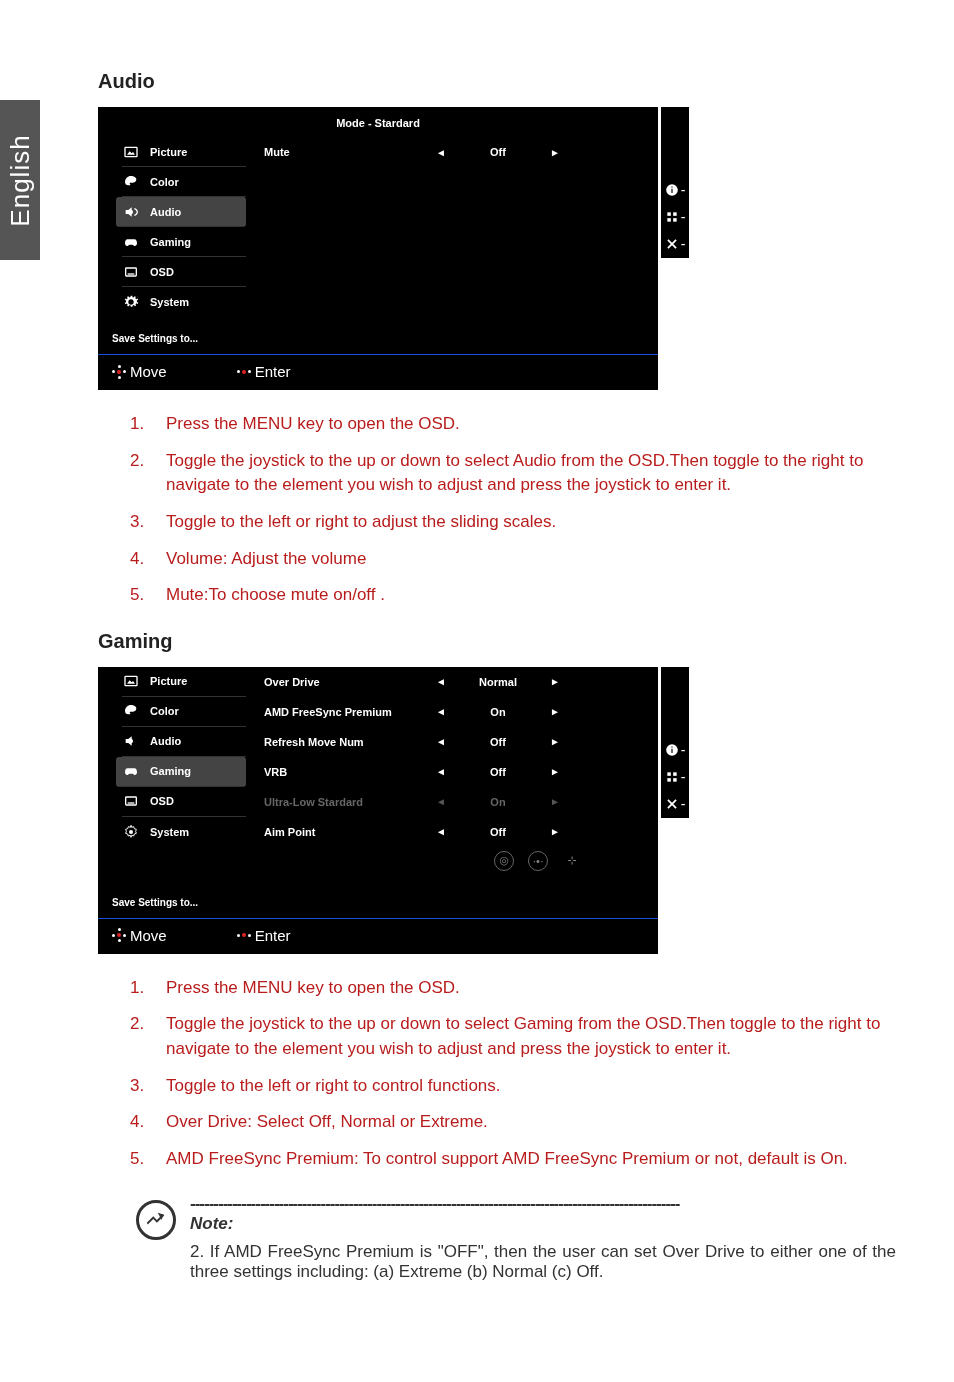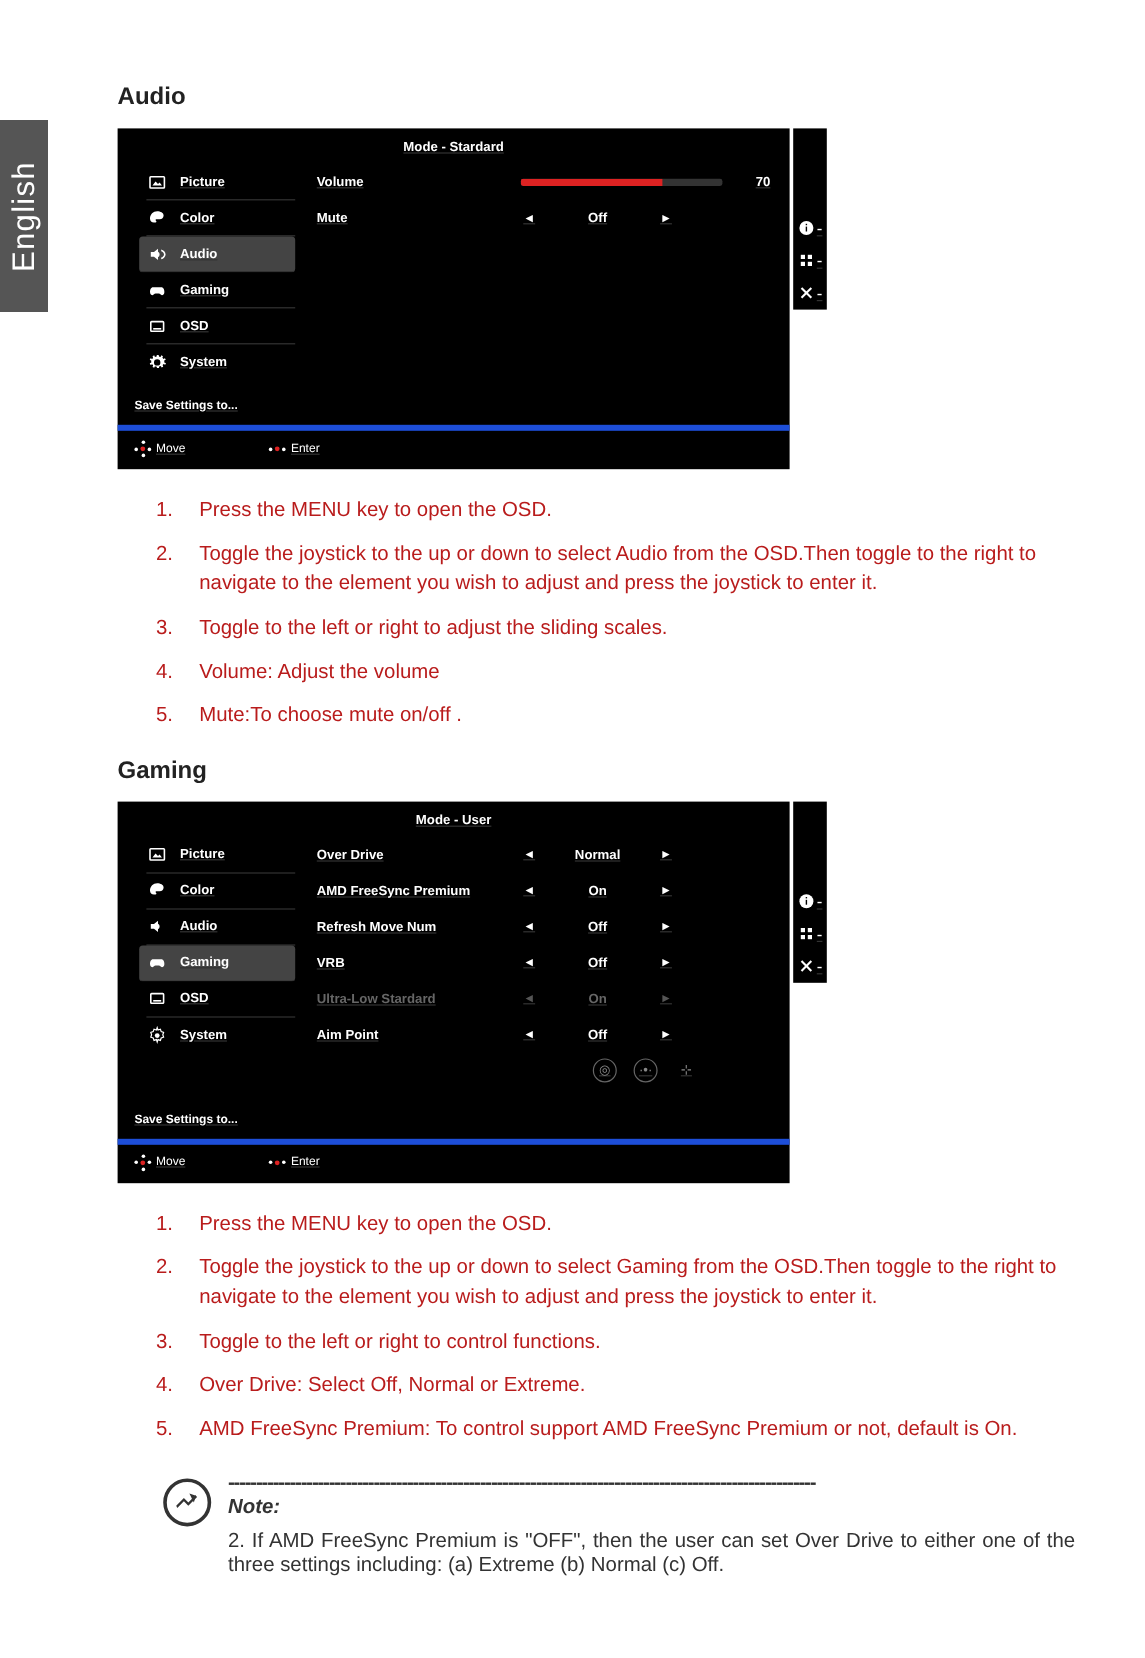--- a/index.html
+++ b/index.html
@@ -1,21 +1,21 @@
 <!DOCTYPE html>
 <html><head>
 <meta charset="utf-8">
 <style>
   * { box-sizing: border-box; margin: 0; padding: 0; }
   body { font-family: Arial, Helvetica, sans-serif; color: #333; background: #fff; width: 954px; }
   .page { position: relative; padding: 60px 58px 40px 58px; }
   .side-tab { position: absolute; left: 0; top: 100px; width: 40px; height: 160px; background: #555; display: flex; align-items: center; justify-content: center; }
   .side-tab span { color: #fff; font-size: 26px; transform: rotate(-90deg); letter-spacing: 1px; }
   h3.section { font-size: 20px; font-weight: bold; margin: 10px 0 14px 40px; color: #222; }
-  .osd { margin-left: 40px; margin-bottom: 22px; display: flex; align-items: flex-start; text-decoration: underline; }
+  .osd { margin-left: 40px; margin-bottom: 22px; display: flex; align-items: flex-start; }
   .osd-main { background: #000; width: 560px; color: #fff; font-size: 11px; padding: 0; }
   .osd-header { text-align: center; font-size: 11px; padding: 10px 0 8px; border-bottom: 0; font-weight: 600; }
   .osd-body { display: flex; }
   .osd-menu { width: 160px; padding: 0 12px 8px 24px; }
   .osd-menu .mi { display: flex; align-items: center; gap: 10px; height: 30px; border-bottom: 1px solid #333; font-weight: 600; }
   .osd-menu .mi:last-child { border-bottom: none; }
   .osd-menu .mi.sel { background: #444; border-radius: 3px; padding-left: 6px; margin-left: -6px; }
   .micon { width: 18px; height: 18px; display: inline-flex; align-items: center; justify-content: center; }
   .micon svg { width: 16px; height: 16px; fill: #fff; }
   .osd-content { flex: 1; padding: 0 16px 8px 6px; }
@@ -24,21 +24,21 @@
   .row .arrow { width: 14px; text-align: center; font-size: 10px; }
   .row .val { width: 80px; text-align: center; }
   .row .bar { flex: 1; height: 6px; background: #333; position: relative; border-radius: 2px; overflow: hidden; }
   .row .bar .fill { position: absolute; left: 0; top: 0; bottom: 0; background: #d22; }
   .row.dim { color: #666; }
   .row.dim .arrow { color: #555; }
   .aim-icons { display: flex; gap: 14px; justify-content: center; padding: 4px 0 10px 170px; color: #888; }
   .aim-icons span { display: inline-flex; width: 20px; height: 20px; align-items: center; justify-content: center; border: 1px solid #666; border-radius: 50%; font-size: 11px; }
   .aim-icons span.nob { border: none; }
   .save-line { padding: 8px 14px 10px; font-size: 10px; font-weight: 600; }
-  .osd-footer { border-top: 5px solid #1d4ed8; padding: 8px 14px 10px; display: flex; gap: 70px; font-size: 10px; }
+  .osd-footer { border-top: 1px solid #1d4ed8; padding: 8px 14px 10px; display: flex; gap: 70px; font-size: 15px; }
   .joy { display: inline-flex; align-items: center; gap: 4px; }
   .joy .dots { display: inline-block; width: 14px; height: 14px; position: relative; }
   .joy .dots::before { content: ""; position: absolute; left: 5px; top: 5px; width: 4px; height: 4px; background: #d22; border-radius: 50%; }
   .joy .dots i { position: absolute; width: 3px; height: 3px; background: #fff; border-radius: 50%; }
   .joy .dots i.u { left: 5.5px; top: 0; }
   .joy .dots i.d { left: 5.5px; bottom: 0; }
   .joy .dots i.l { left: 0; top: 5.5px; }
   .joy .dots i.r { right: 0; top: 5.5px; }
   .osd-side { width: 28px; background: #000; margin-left: 3px; display: flex; flex-direction: column; justify-content: flex-start; padding-top: 70px; }
   .osd-side .sbtn { height: 26px; display: flex; align-items: center; justify-content: center; color: #fff; font-size: 14px; margin-bottom: 1px; }
@@ -115,27 +115,20 @@
               <span class="micon">
                 <svg viewBox="0 0 24 24">
                   <path d="M12 8a4 4 0 100 8 4 4 0 000-8zm9 4l2 1-1 2-2-1c-.3.5-.7 1-1.2 1.4l.7 2.1-2 1-1-2c-.6.2-1.2.3-1.8.3l-.6 2.2h-2.2L11 17c-.6 0-1.2-.1-1.8-.3l-1 2-2-1 .7-2.1C6.4 15.2 6 14.7 5.7 14.2l-2 1-1-2 2-1c-.1-.4-.2-.8-.2-1.2s.1-.8.2-1.2l-2-1 1-2 2 1c.3-.5.7-1 1.2-1.4L6.2 4.2l2-1 1 2C9.8 5 10.4 4.9 11 4.9L11.6 2.7h2.2l.6 2.2c.6 0 1.2.1 1.8.3l1-2 2 1-.7 2.1c.5.4.9.9 1.2 1.4l2-1 1 2-2 1c.1.4.2.8.2 1.2s-.1.8-.2 1.2z" fill="#fff"></path>
                 </svg>
               </span>
               <span>System</span>
             </div>
         </div>
         <div class="osd-content">
           <div class="row">
-            <span class="lbl">Volume</span>
-            <span class="bar">
-                <span class="fill" style="width:70%"></span>
-              </span>
-            <span class="val" style="width:30px;text-align:right">70</span>
-          </div>
-          <div class="row">
             <span class="lbl">Mute</span>
             <span class="arrow">◄</span>
             <span class="val">Off</span>
             <span class="arrow">►</span>
           </div>
         </div>
       </div>
       <div class="save-line">Save Settings to...</div>
       <div class="osd-footer">
         <span class="joy">
@@ -189,21 +182,20 @@
     <li>Toggle the joystick to the up or down to select Audio from the OSD.Then toggle to the right to navigate to the element you wish to adjust and press the joystick to enter it.</li>
     <li>Toggle to the left or right to adjust the sliding scales.</li>
     <li>Volume: Adjust the volume</li>
     <li>Mute:To choose mute on/off .</li>
   </ol>
 
   <h3 class="section">Gaming</h3>
 
   <div class="osd">
     <div class="osd-main">
-      <div class="osd-header">Mode - User</div>
       <div class="osd-body">
         <div class="osd-menu">
           <div class="mi">
               <span class="micon">
                 <svg viewBox="0 0 24 24">
                   <rect x="3" y="5" width="18" height="14" rx="1" fill="none" stroke="#fff" stroke-width="2"></rect>
                   <polygon points="6,16 10,11 13,14 15,12 18,16" fill="#fff"></polygon>
                 </svg>
               </span>
               <span>Picture</span>

